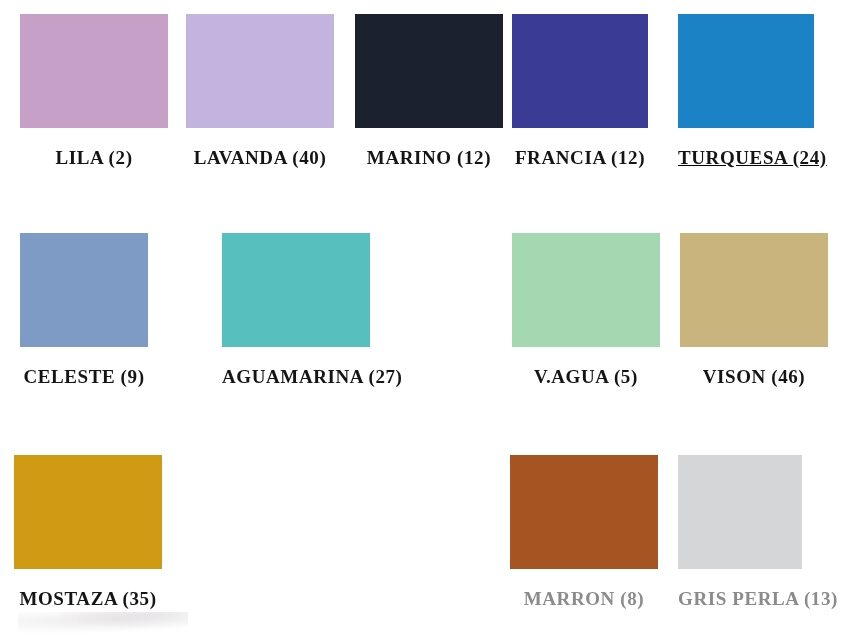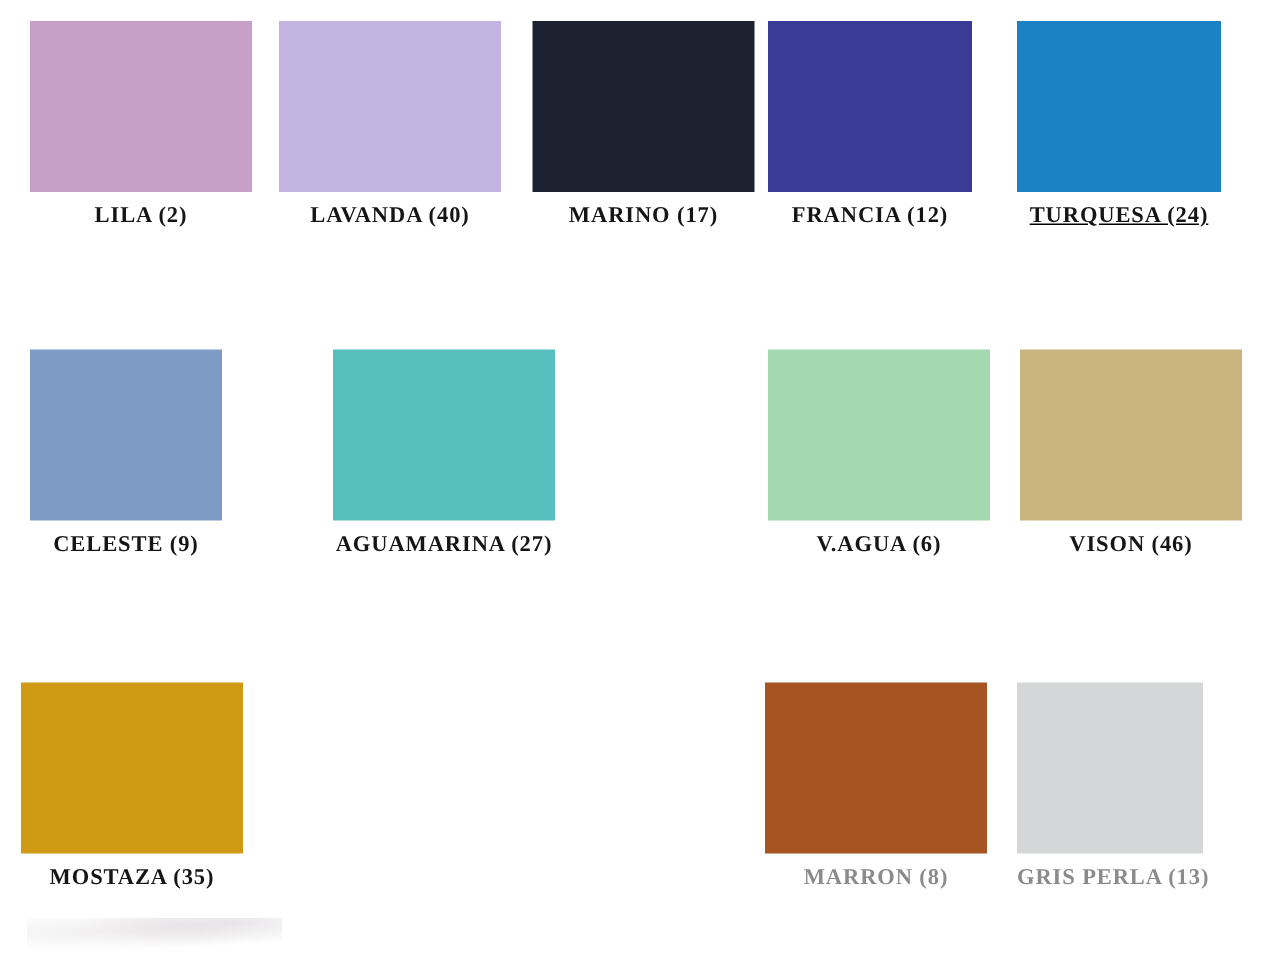--- a/index.html
+++ b/index.html
@@ -36,22 +36,22 @@
   .swatch-chip {
     width: 100%;
     height: 114px;
     box-sizing: border-box;
     box-shadow: 0 0 0 1px rgba(255,255,255,0.0);
   }
 
   .swatch-label {
     display: block;
     text-align: center;
-    margin-top: 8px;
-    font-size: 15px;
+    margin-top: 19px;
+    font-size: 19px;
     font-weight: bold;
     letter-spacing: 0.6px;
     color: #151515;
     white-space: nowrap;
     font-family: "Liberation Serif", "DejaVu Serif", serif;
   }
 
   .swatch-label.muted {
     color: #8b8b8b;
     font-weight: bold;
@@ -80,21 +80,21 @@
     <div class="swatch-cell" id="r1c0" style="left: 20px; width: 148px;">
       <div class="swatch-chip" style="background: rgb(198, 160, 199); height: 114px;"></div>
       <span class="swatch-label">LILA (2)</span>
     </div>
     <div class="swatch-cell" id="r1c1" style="left: 186px; width: 148px;">
       <div class="swatch-chip" style="background: rgb(194, 180, 223); height: 114px;"></div>
       <span class="swatch-label">LAVANDA (40)</span>
     </div>
     <div class="swatch-cell" id="r1c2" style="left: 355px; width: 148px;">
       <div class="swatch-chip" style="background: rgb(28, 33, 48); height: 114px;"></div>
-      <span class="swatch-label">MARINO (17)</span>
+      <span class="swatch-label">MARINO (12)</span>
     </div>
     <div class="swatch-cell" id="r1c3" style="left: 512px; width: 136px;">
       <div class="swatch-chip" style="background: rgb(57, 59, 148); height: 114px;"></div>
       <span class="swatch-label">FRANCIA (12)</span>
     </div>
     <div class="swatch-cell" id="r1c4" style="left: 678px; width: 136px; text-decoration: underline;">
       <div class="swatch-chip" style="background: rgb(27, 130, 198); height: 114px;"></div>
       <span class="swatch-label">TURQUESA (24)</span>
     </div>
   </div>
@@ -103,21 +103,21 @@
     <div class="swatch-cell" id="r2c0" style="left: 20px; width: 128px;">
       <div class="swatch-chip" style="background: rgb(125, 155, 197); height: 114px;"></div>
       <span class="swatch-label">CELESTE (9)</span>
     </div>
     <div class="swatch-cell" id="r2c1" style="left: 182px; width: 148px; padding-left: 40px;">
       <div class="swatch-chip" style="background: rgb(87, 191, 190); height: 114px;"></div>
       <span class="swatch-label">AGUAMARINA (27)</span>
     </div>
     <div class="swatch-cell" id="r2c2" style="left: 512px; width: 148px;">
       <div class="swatch-chip" style="background: rgb(163, 216, 176); height: 114px;"></div>
-      <span class="swatch-label">V.AGUA (6)</span>
+      <span class="swatch-label">V.AGUA (5)</span>
     </div>
     <div class="swatch-cell" id="r2c3" style="left: 680px; width: 148px;">
       <div class="swatch-chip" style="background: rgb(201, 180, 126); height: 114px;"></div>
       <span class="swatch-label">VISON (46)</span>
     </div>
   </div>
 
   <div class="swatch-row" id="row-3" style="top: 455px;">
     <div class="swatch-cell" id="r3c0" style="left: 14px; width: 148px;">
       <div class="swatch-chip" style="background: rgb(208, 154, 21); height: 114px;"></div>

